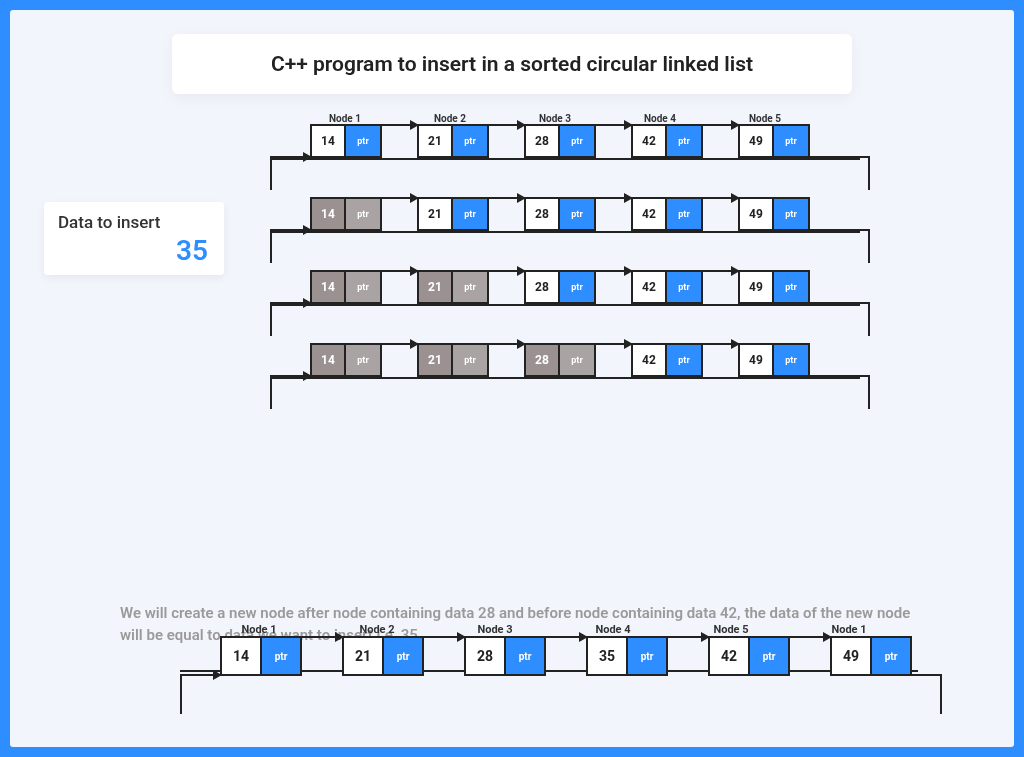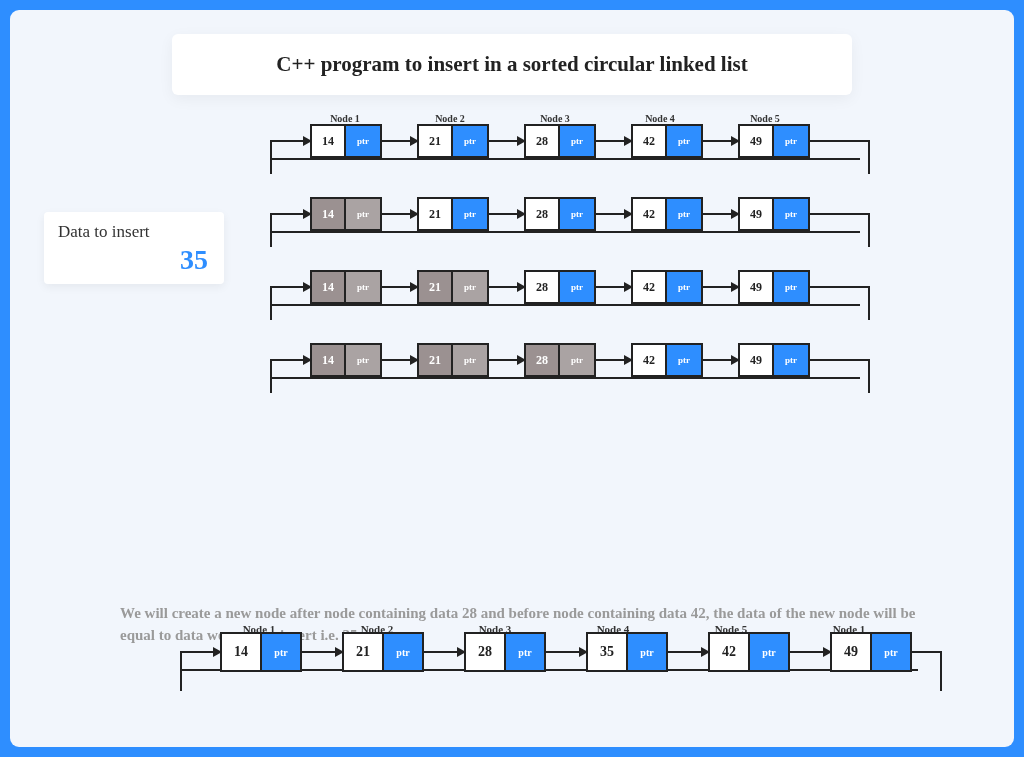--- a/index.html
+++ b/index.html
@@ -7,24 +7,23 @@
     font-family: -apple-system, BlinkMacSystemFont, "Segoe UI", Roboto, sans-serif;
     background: #2e8eff;
     width: 1024px;
     height: 757px;
     padding: 10px;
   }
   .inner {
     background: #f2f6fc;
     width: 100%;
     height: 100%;
-    border-radius: 9px;
+    border-radius: 3px;
     position: relative;
     overflow: hidden;
-    font-family: Liberation Serif, serif;
   }
   .title-card {
     background: #fff;
     margin: 24px auto 0 auto;
     width: 680px;
     padding: 18px 20px;
     text-align: center;
     border-radius: 6px;
     box-shadow: 0 4px 15px rgba(0,0,0,0.05);
     font-size: 21px;
@@ -33,21 +32,20 @@
   }
   .insert-card {
     position: absolute;
     left: 34px;
     top: 192px;
     background: #fff;
     padding: 10px 16px 8px 14px;
     border-radius: 4px;
     box-shadow: 0 3px 10px rgba(0,0,0,0.06);
     width: 180px;
-    margin-top: 10px;
   }
   .insert-card .lbl {
     font-size: 17px;
     color: #333;
     font-weight: 500;
   }
   .insert-card .val {
     font-size: 28px;
     color: #2e8eff;
     font-weight: 600;
@@ -67,21 +65,21 @@
   .labels .lbl {
     width: 70px;
     margin-right: 35px;
     text-align: center;
     font-size: 10px;
     font-weight: 700;
     color: #333;
   }
   .row {
     display: flex;
-    align-items: center;
+    align-items: flex-start;
     height: 34px;
   }
   .leadin {
     width: 40px;
     height: 34px;
     border-top: 2px solid #222;
     border-left: 2px solid #222;
     position: relative;
     margin-top: 32px;
   }

